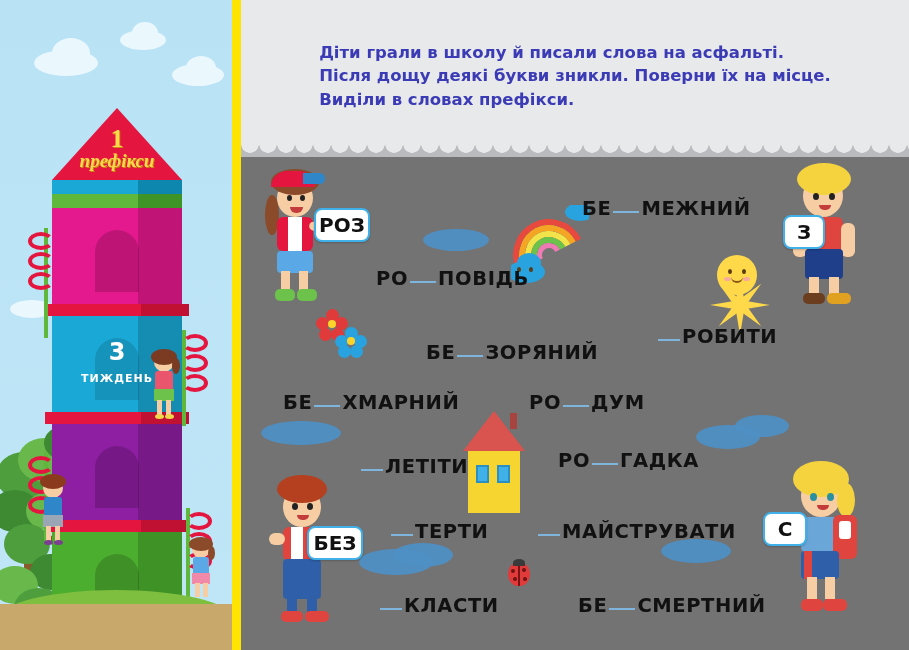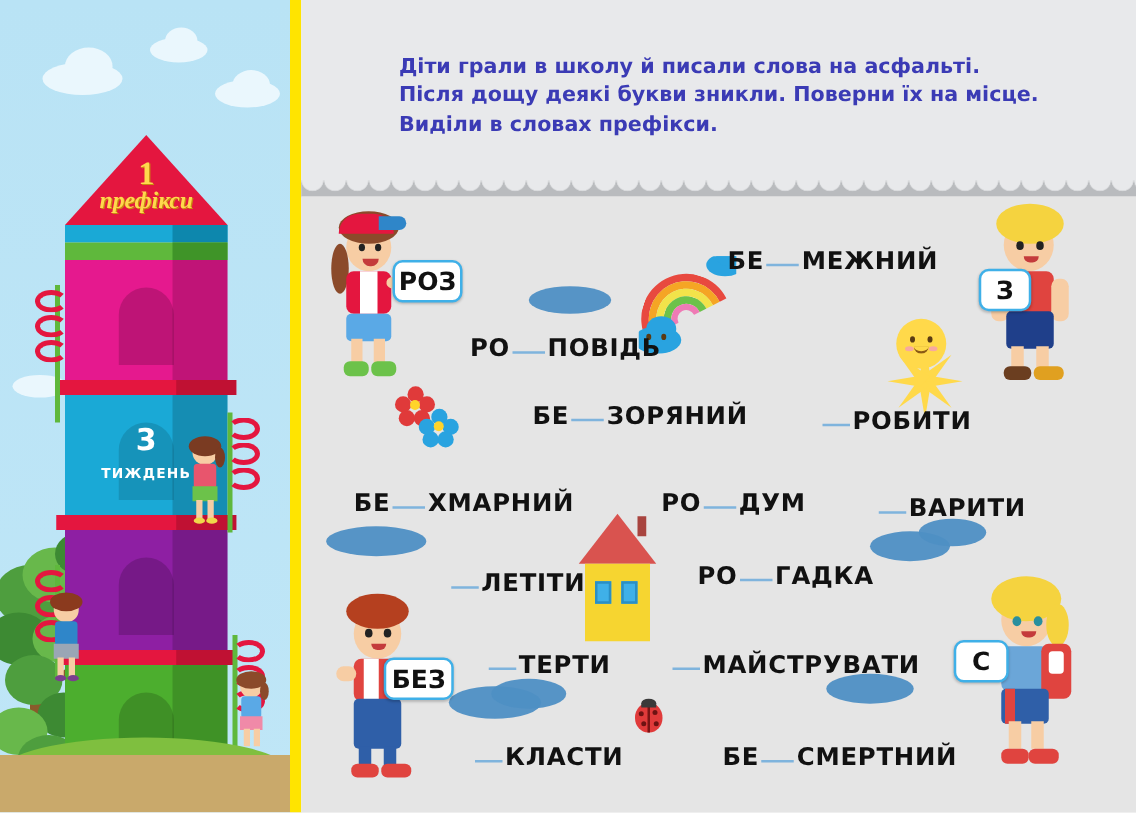--- a/index.html
+++ b/index.html
@@ -63,21 +63,21 @@
   .instr { position:absolute; left:241px; top:0; width:668px; height:152px;
     background:#e8e9eb; display:flex; align-items:center; justify-content:center; }
   .instr p { text-align:left; color:#3b3bb5; font-size:16.5px; line-height:1.42;
     font-weight:bold; font-family:"DejaVu Sans", sans-serif; }
 
   .scallop { position:absolute; left:241px; top:144px; width:668px; height:14px;
     background:
       radial-gradient(circle at 9px 0px, #e8e9eb 8.5px, #b9bbbe 9px) 0 0/18px 14px repeat-x;
   }
   .worksheet { position:absolute; left:241px; top:157px; width:668px; height:493px;
-    background:#e5e5e5; overflow:hidden; }
+    background:#737373; overflow:hidden; }
 
   
   .word { position:absolute; white-space:nowrap; font-weight:bold; color:#111;
     font-size:19.5px; letter-spacing:.6px; font-family:"DejaVu Sans", sans-serif; }
   .gap { display:inline-block; width:26px; border-bottom:2.5px solid #7fb4dd;
     margin:0 2px; vertical-align:2px; }
   .gap.sm { width:22px; }
 
   
   .card { position:absolute; background:#fff; border:2.5px solid #3fb0e8;
@@ -435,35 +435,32 @@
     <div class="card" style="left:522px;top:355px;width:44px;height:34px;">
       <span>С</span>
     </div>
 
     <div class="word" style="left:341px;top:40px;">
       <span>БЕ</span><i class="gap"></i><span>МЕЖНИЙ</span>
     </div>
     <div class="word" style="left:135px;top:110px;">
       <span>РО</span><i class="gap"></i><span>ПОВІДЬ</span>
     </div>
-    <div class="word" style="left:185px;top:164px;text-align:center;">
+    <div class="word" style="left:185px;top:184px;text-align:center;">
       <span>БЕ</span><i class="gap"></i><span>ЗОРЯНИЙ</span>
     </div>
     <div class="word" style="left:415px;top:168px;">
       <i class="gap sm"></i><span>РОБИТИ</span>
     </div>
     <div class="word" style="left:42px;top:234px;">
       <span>БЕ</span><i class="gap"></i><span>ХМАРНИЙ</span>
     </div>
     <div class="word" style="left:288px;top:234px;">
       <span>РО</span><i class="gap"></i><span>ДУМ</span>
     </div>
-    <div class="word" style="left:460px;top:238px;">
-      <i class="gap sm"></i><span>ВАРИТИ</span>
-    </div>
     <div class="word" style="left:118px;top:298px;">
       <i class="gap sm"></i><span>ЛЕТІТИ</span>
     </div>
     <div class="word" style="left:305px;top:292px;margin-left:12px;">
       <span>РО</span><i class="gap"></i><span>ГАДКА</span>
     </div>
     <div class="word" style="left:148px;top:363px;">
       <i class="gap sm"></i><span>ТЕРТИ</span>
     </div>
     <div class="word" style="left:295px;top:363px;">

